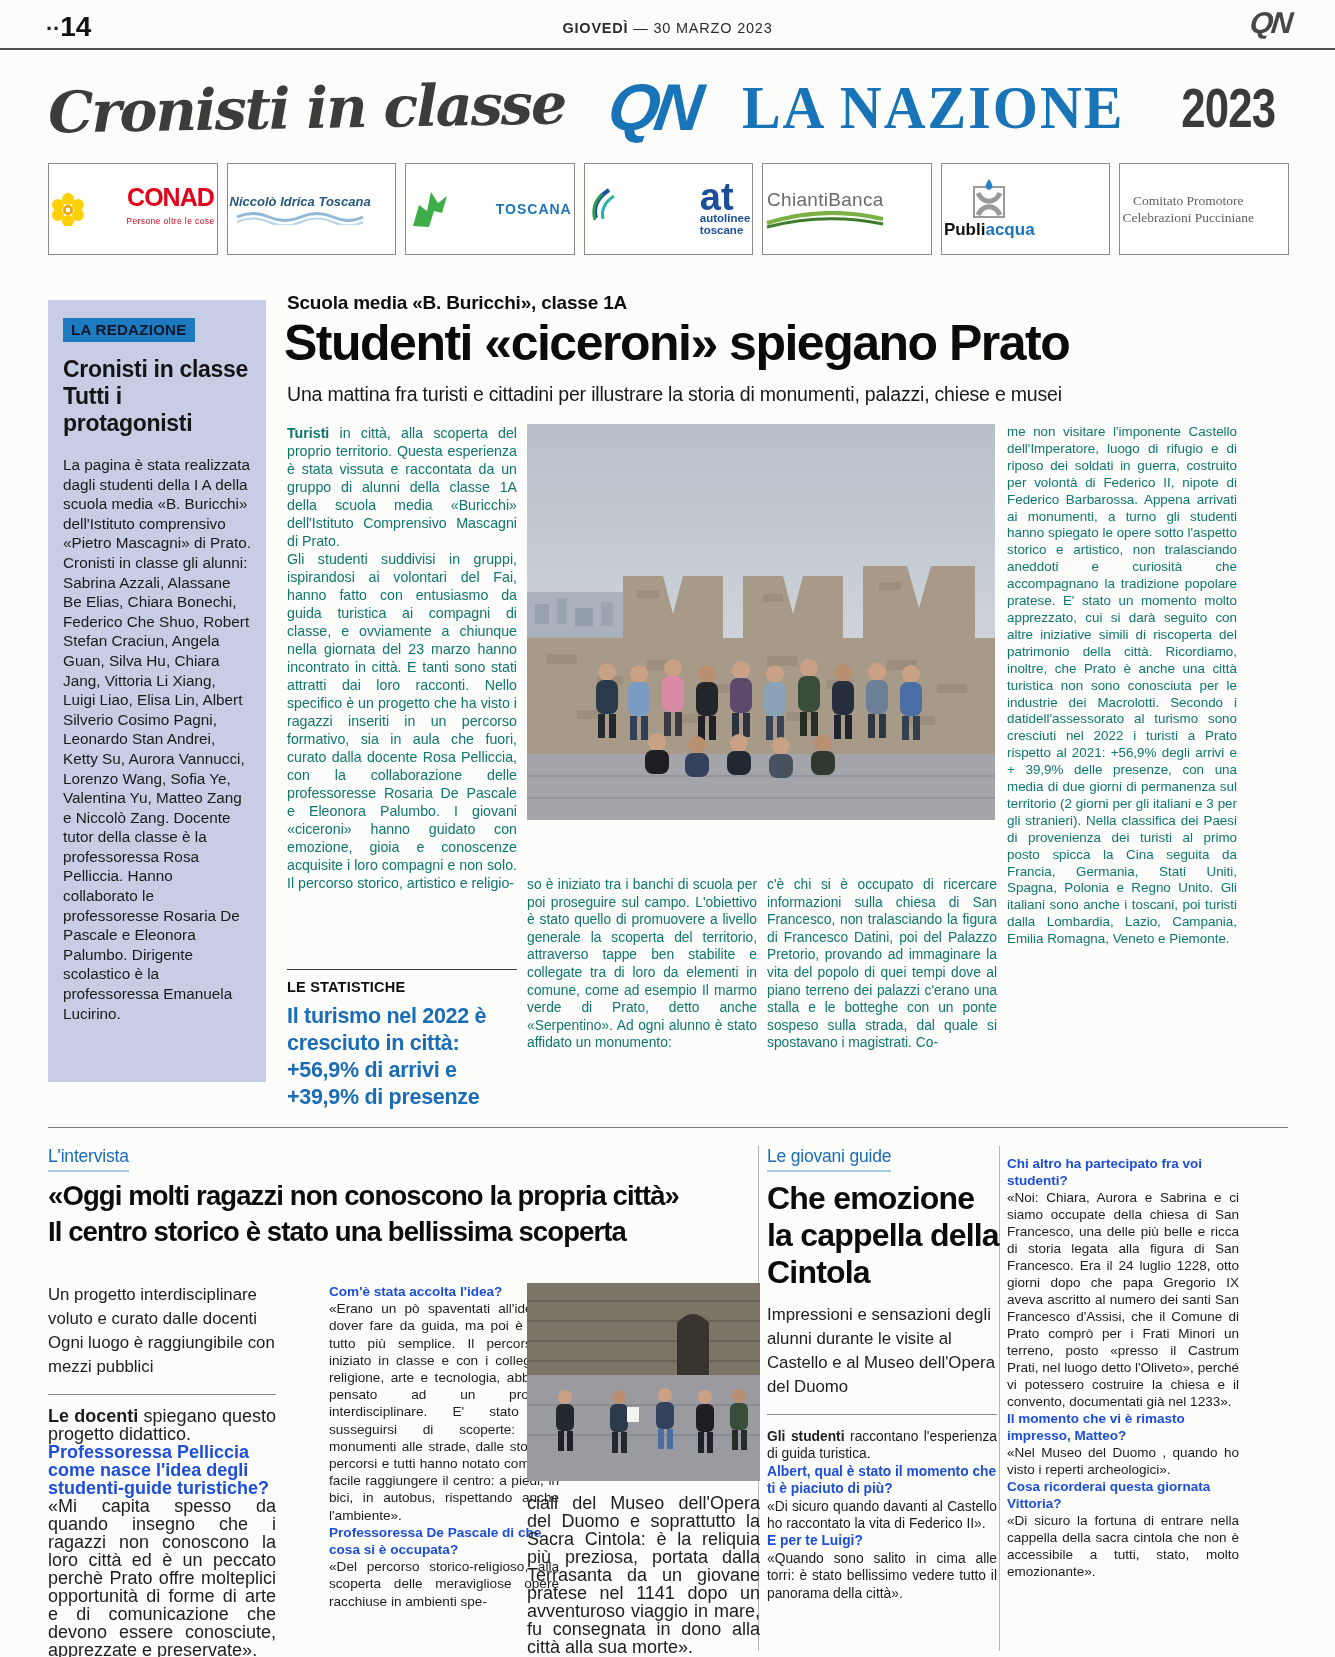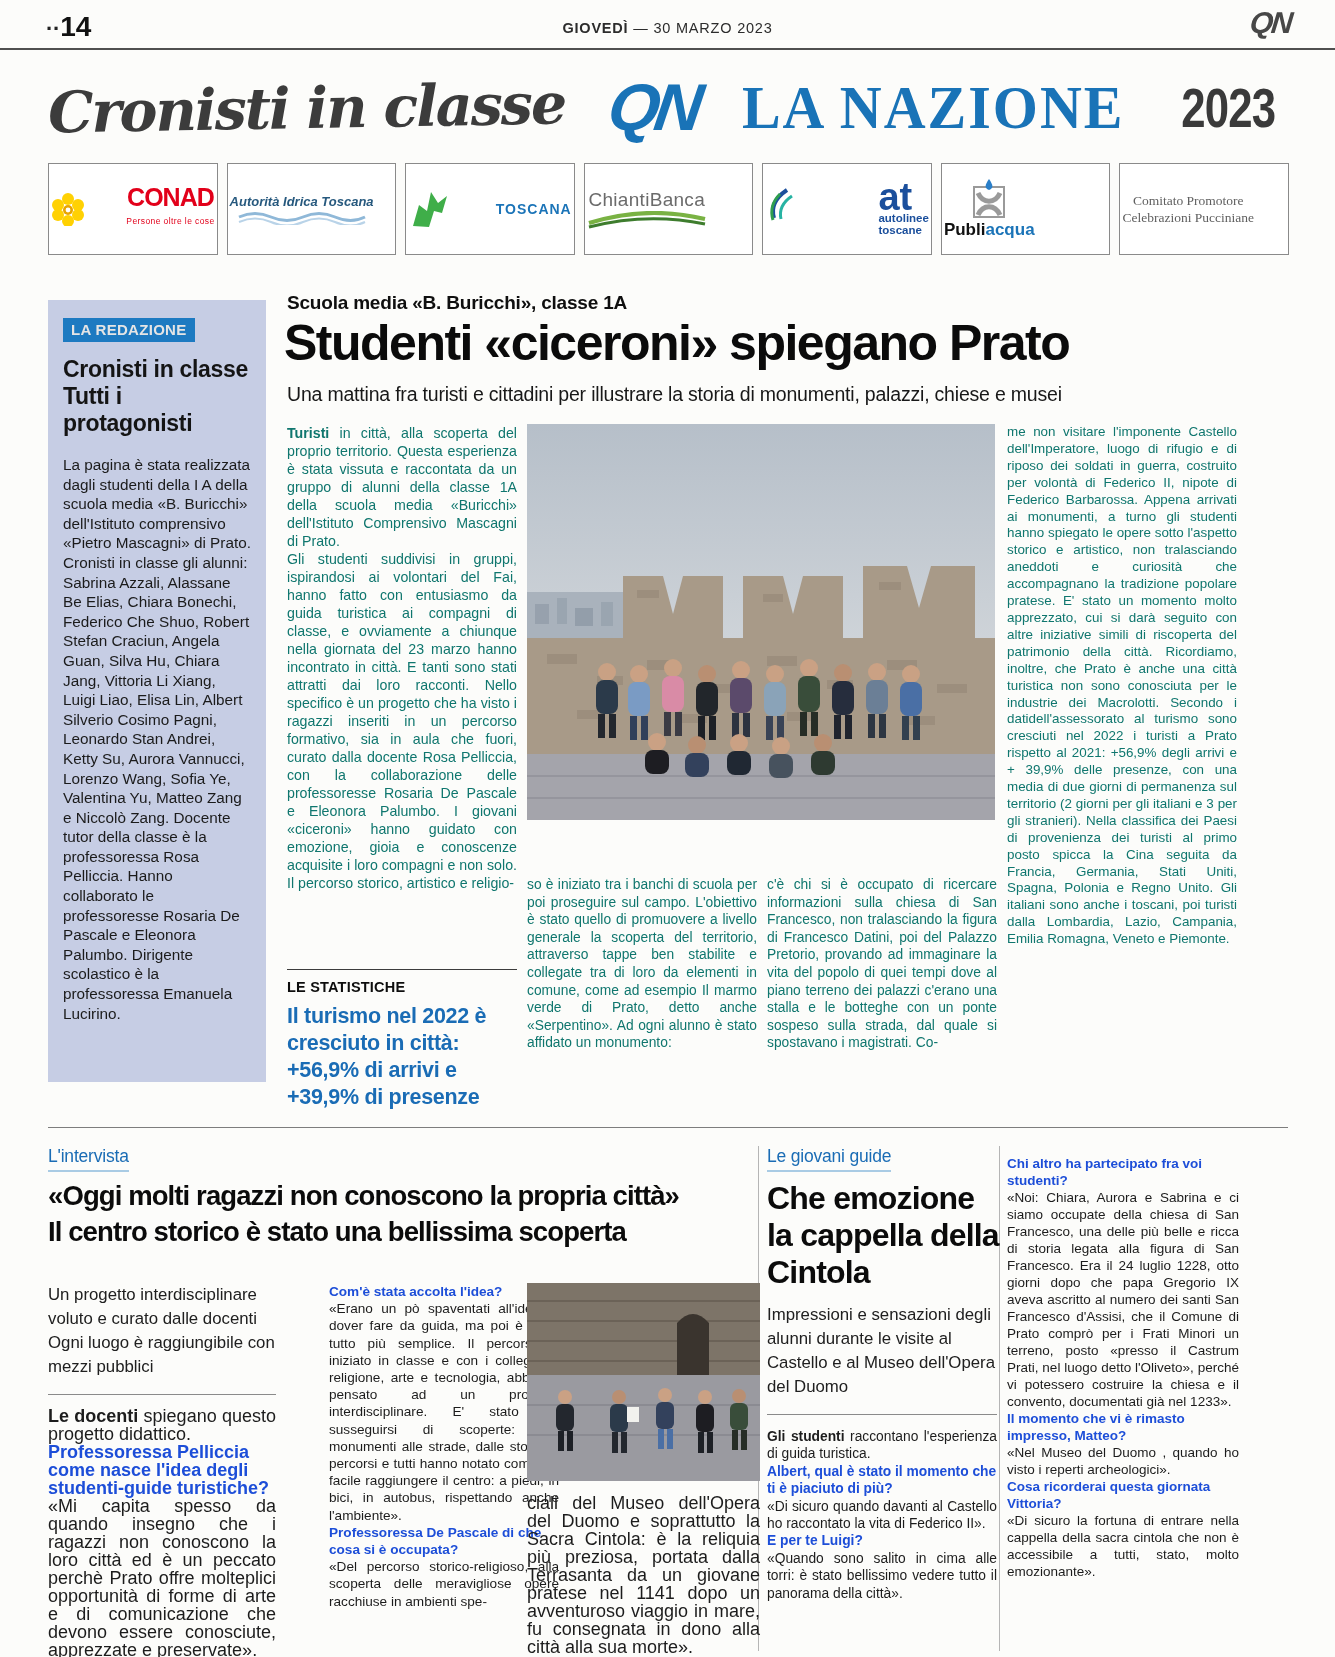--- a/index.html
+++ b/index.html
@@ -38,21 +38,21 @@
   .at-sub{color:#1b4f9c;font-weight:bold;font-size:11.5px;line-height:12px;}
   .chb{display:flex;flex-direction:column;align-items:center;}
   .chb-name{color:#6b6b6b;font-size:19px;letter-spacing:.3px;}
   .pbq{display:flex;flex-direction:column;align-items:center;}
   .pbq-name{font-size:17px;font-weight:bold;color:#111;}
   .pbq-name .blue{color:#1b74b8;}
   .comitato{font-family:"Liberation Serif",serif;color:#5f5f5f;font-size:13.5px;text-align:center;line-height:17px;}
 
   
   .sidebar{left:48px;top:300px;width:218px;height:782px;background:#c6cde4;padding:18px 15px;box-sizing:border-box;}
-  .badge{display:inline-block;background:#1d7ac1;color:#e5e5e5;font-weight:bold;font-size:15px;
+  .badge{display:inline-block;background:#1d7ac1;color:#0f172a;font-weight:bold;font-size:15px;
          padding:3px 8px 4px;letter-spacing:.3px;}
   .sb-title{font-weight:800;font-size:23px;line-height:27px;color:#141414;margin-top:14px;letter-spacing:-.3px;}
   .sb-body{font-size:15.3px;line-height:19.6px;color:#1b1b1b;margin-top:18px;}
 
   
   .kicker{left:287px;top:292px;font-weight:bold;font-size:19px;color:#0f0f0f;letter-spacing:-.2px;}
   .headline{left:284px;top:314px;width:1000px;font-weight:800;font-size:50px;letter-spacing:-1.5px;color:#0b0b0b;}
   .subhead{left:287px;top:383px;width:950px;font-size:19.5px;color:#181818;letter-spacing:-.2px;}
 
   .bodycol{text-align:justify;color:#0f766e;}
@@ -128,52 +128,52 @@
             <circle cx="7" cy="23" r="6"></circle>
             <circle cx="7" cy="13" r="6"></circle>
           </g>
           <circle cx="17" cy="18" r="5" fill="#e8a500"></circle>
           <circle cx="17" cy="18" r="2.4" fill="#fff"></circle>
         </svg>
       <span class="conad-txt"><span>CONAD</span><span class="conad-tag">Persone oltre le cose</span></span>
     </div>
     <div class="spbox">
       <span class="ait">
-        <span class="ait-name">Autorità Idrica Toscana</span>
+        <span class="ait-name">Niccolò Idrica Toscana</span>
         <svg width="130" height="16">
             <path d="M2 8 Q18 1 34 8 T66 8 T98 8 T128 8" stroke="#8fb8d8" fill="none" stroke-width="3"></path>
             <path d="M2 13 Q18 6 34 13 T66 13 T98 13 T128 13" stroke="#b9d3e8" fill="none" stroke-width="2"></path>
           </svg>
       </span>
     </div>
     <div class="spbox">
       <svg width="42" height="42">
           <path d="M5 38 L11 17 L19 23 L23 4 L30 15 L39 8 L34 25 L26 23 L21 39 Z" fill="#3fae49"></path>
         </svg>
       <span class="tos-name">TOSCANA</span>
-    </div>
-    <div class="spbox">
-      <span class="chb">
-        <span class="chb-name">ChiantiBanca</span>
-        <svg width="120" height="18">
-            <path d="M2 12 Q60 -6 118 8" stroke="#79b243" fill="none" stroke-width="4"></path>
-            <path d="M2 16 Q60 1 118 13" stroke="#3e7d2e" fill="none" stroke-width="3"></path>
-          </svg>
-      </span>
     </div>
     <div class="spbox">
       <svg width="30" height="46">
           <path d="M22 4 C10 12 6 22 9 32" stroke="#1b4f9c" stroke-width="4" fill="none"></path>
           <path d="M15 8 C7 16 5 24 8 34" stroke="#2f9e4f" stroke-width="3" fill="none"></path>
           <path d="M27 10 C18 16 14 24 16 33" stroke="#27b3a3" stroke-width="3" fill="none"></path>
         </svg>
       <span style="display:flex;flex-direction:column;align-items:flex-start;">
         <span class="at-abbr">at</span>
         <span class="at-sub">autolinee</span>
         <span class="at-sub">toscane</span>
+      </span>
+    </div>
+    <div class="spbox">
+      <span class="chb">
+        <span class="chb-name">ChiantiBanca</span>
+        <svg width="120" height="18">
+            <path d="M2 12 Q60 -6 118 8" stroke="#79b243" fill="none" stroke-width="4"></path>
+            <path d="M2 16 Q60 1 118 13" stroke="#3e7d2e" fill="none" stroke-width="3"></path>
+          </svg>
       </span>
     </div>
     <div class="spbox">
       <span class="pbq">
         <svg width="40" height="42">
             <rect x="5" y="9" width="30" height="30" fill="none" stroke="#9a9a9a" stroke-width="2"></rect>
             <path d="M20 1 C16 7 15 10 20 12 C25 10 24 7 20 1" fill="#2a7fc9"></path>
             <path d="M9 37 C14 26 26 26 31 37" stroke="#9a9a9a" stroke-width="5" fill="none"></path>
             <path d="M9 15 C14 26 26 26 31 15" stroke="#9a9a9a" stroke-width="5" fill="none"></path>
           </svg>

